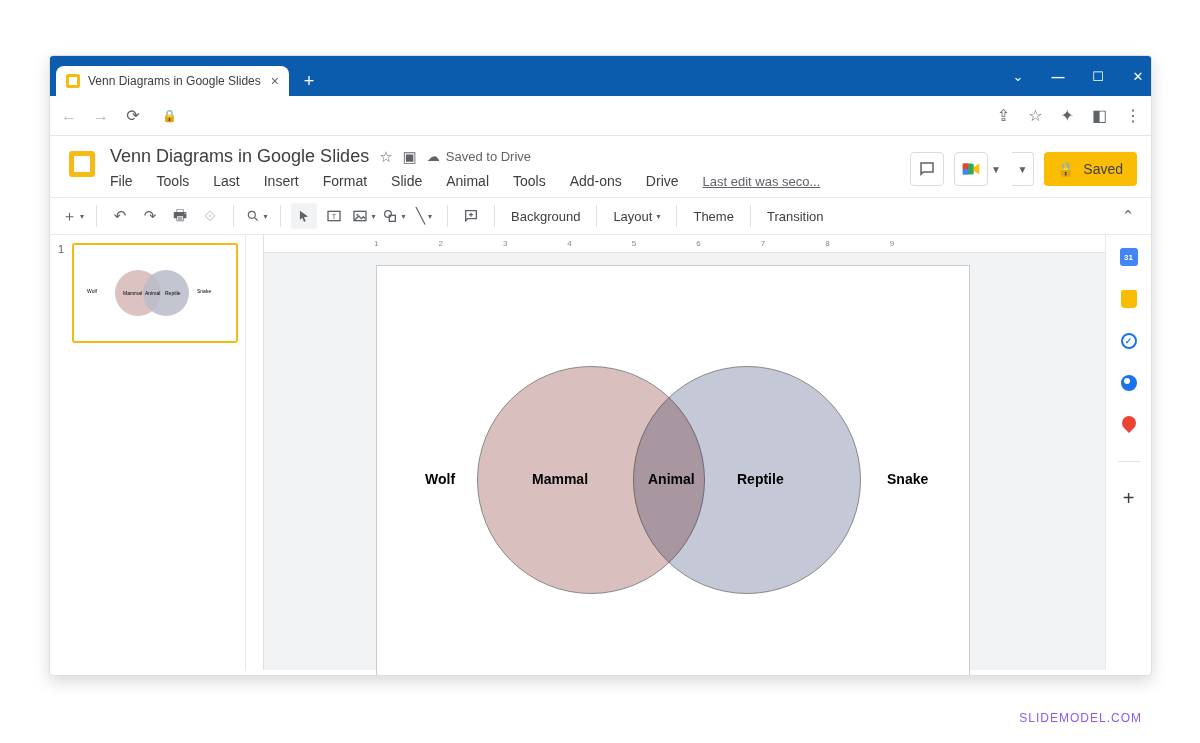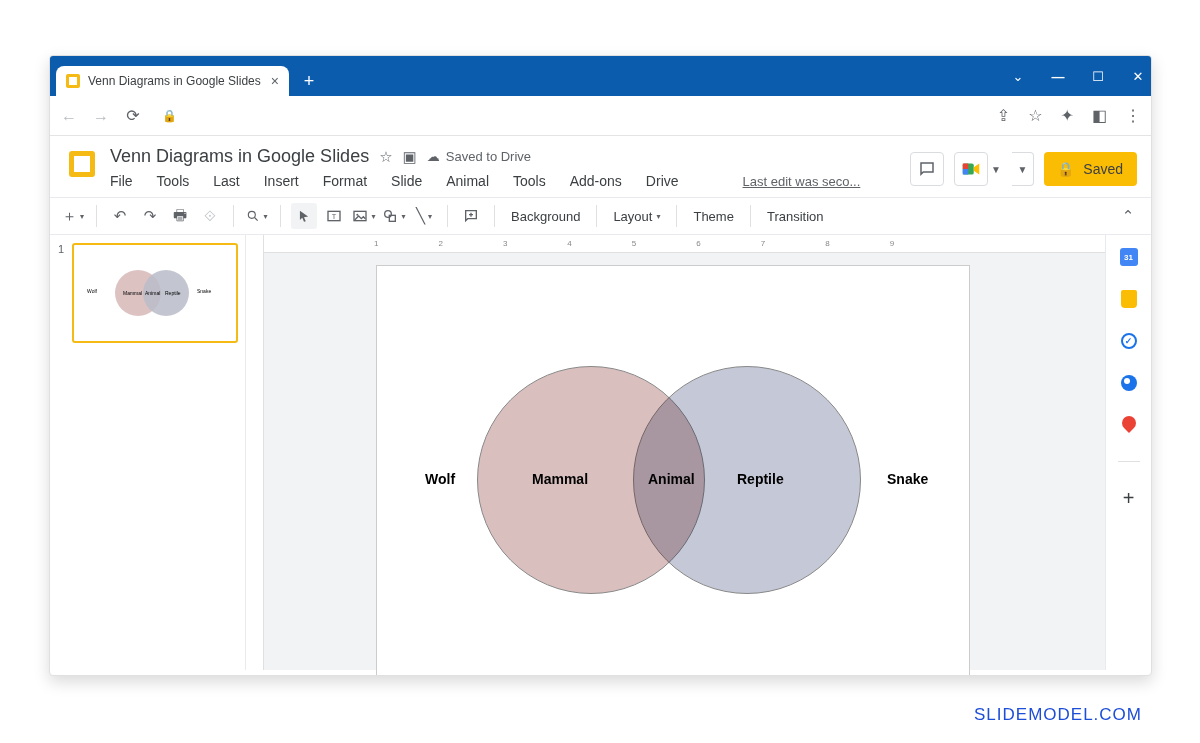--- a/index.html
+++ b/index.html
@@ -1,19 +1,19 @@
 <!DOCTYPE html>
 <html><head>
 <meta charset="utf-8">
 <style>
   * { box-sizing: border-box; margin: 0; padding: 0; }
   body { font-family: Arial, "Helvetica Neue", sans-serif; color: #202124; background:#fff; }
   .frame { width:1200px; height:743px; position:relative; overflow:hidden; }
   .shot { position:absolute; left:49px; top:55px; width:1103px; height:621px; background:#fff; border:1px solid #e0e0e0; border-radius:4px; box-shadow:0 6px 16px rgba(0,0,0,0.15); overflow:hidden; }
-  .watermark { position:absolute; right:58px; bottom:18px; font-size:17px; letter-spacing:1px; color:#1d4ed8; font-family:Arial,sans-serif;}
+  .watermark { position:absolute; right:58px; bottom:18px; font-size:12px; letter-spacing:1px; color:#8b5cf6; font-family:Arial,sans-serif;}
   
   .titlebar { height:40px; background:#0b5cad; display:flex; align-items:flex-end; padding-left:6px; position:relative;}
   .tab { background:#fff; border-top-left-radius:8px; border-top-right-radius:8px; height:30px; min-width:220px; display:flex; align-items:center; padding:0 10px; font-size:12px; color:#3c4043; position:relative;}
   .tab .favicon { width:14px; height:14px; background:#f5ba14; border-radius:2px; margin-right:8px; position:relative; }
   .tab .favicon:after{content:"";position:absolute;inset:3px;background:#fff;}
   .tab .close { margin-left:10px; font-size:14px; color:#5f6368;}
   .newtab { width:28px; height:28px; display:flex; align-items:center; justify-content:center; color:#fff; font-size:18px; margin-left:6px; margin-bottom:1px;}
   .winbtns { position:absolute; right:6px; top:0; height:40px; display:flex; align-items:center; gap:26px; color:#fff; font-size:13px;}
   .winbtns span{display:inline-flex;width:14px;justify-content:center;}
   .addrbar { height:40px; background:#fff; border-bottom:1px solid #e4e4e4; display:flex; align-items:center; padding:0 10px; gap:14px;}
@@ -26,21 +26,21 @@
   .apphdr { display:flex; align-items:flex-start; padding:10px 14px 0 14px; gap:10px; position:relative;}
   .appicon { width:36px; height:36px; display:flex; align-items:center; justify-content:center;}
   .appicon .sq{width:26px;height:26px;background:#f5ba14;border-radius:3px;position:relative;}
   .appicon .sq:after{content:"";position:absolute;inset:5px;background:#fff;}
   .hdrmain{flex:1;}
   .titleln{display:flex;align-items:center;gap:10px;}
   .doctitle{font-size:18px;color:#3c4043;}
   .ticon{color:#5f6368;font-size:15px;}
   .cloud{display:flex;align-items:center;gap:6px;color:#5f6368;font-size:13px;}
   .menus{display:flex;gap:24px;font-size:14px;color:#3c4043;margin-top:6px;align-items:center;}
-  .menus .edit{color:#5f6368;text-decoration:underline;font-size:13px;margin-left:40px;}
+  .menus .edit{color:#5f6368;text-decoration:underline;font-size:13px;}
   .hdrright{display:flex;align-items:center;gap:10px; padding-top:6px;}
   .iconbtn{width:34px;height:34px;border:1px solid #dadce0;border-radius:4px;display:flex;align-items:center;justify-content:center;color:#5f6368;font-size:16px;}
   .meet{width:34px;height:34px;display:flex;align-items:center;justify-content:center;border:1px solid #dadce0;border-radius:4px;position:relative;}
   .meet svg{width:22px;height:22px;}
   .meet .car{position:absolute;right:-14px;top:50%;transform:translateY(-50%);font-size:10px;color:#5f6368;}
   .slideshow{height:34px;border:1px solid #dadce0;border-radius:4px;display:flex;align-items:center;gap:8px;padding:0 12px;font-size:14px;color:#3c4043;}
   .caretbtn{width:22px;height:34px;border:1px solid #dadce0;border-left:none;border-radius:0 4px 4px 0;display:flex;align-items:center;justify-content:center;margin-left:-10px;font-size:10px;color:#5f6368;}
   .share{height:34px;background:#fbbc04;border-radius:4px;display:flex;align-items:center;gap:8px;padding:0 14px;font-size:14px;font-weight:500;color:#3c4043;}
   
   .toolbar{height:38px;border-top:1px solid #e8eaed;border-bottom:1px solid #e8eaed;display:flex;align-items:center;padding:0 10px;gap:4px;color:#5f6368;font-size:14px;margin-top:8px;}

